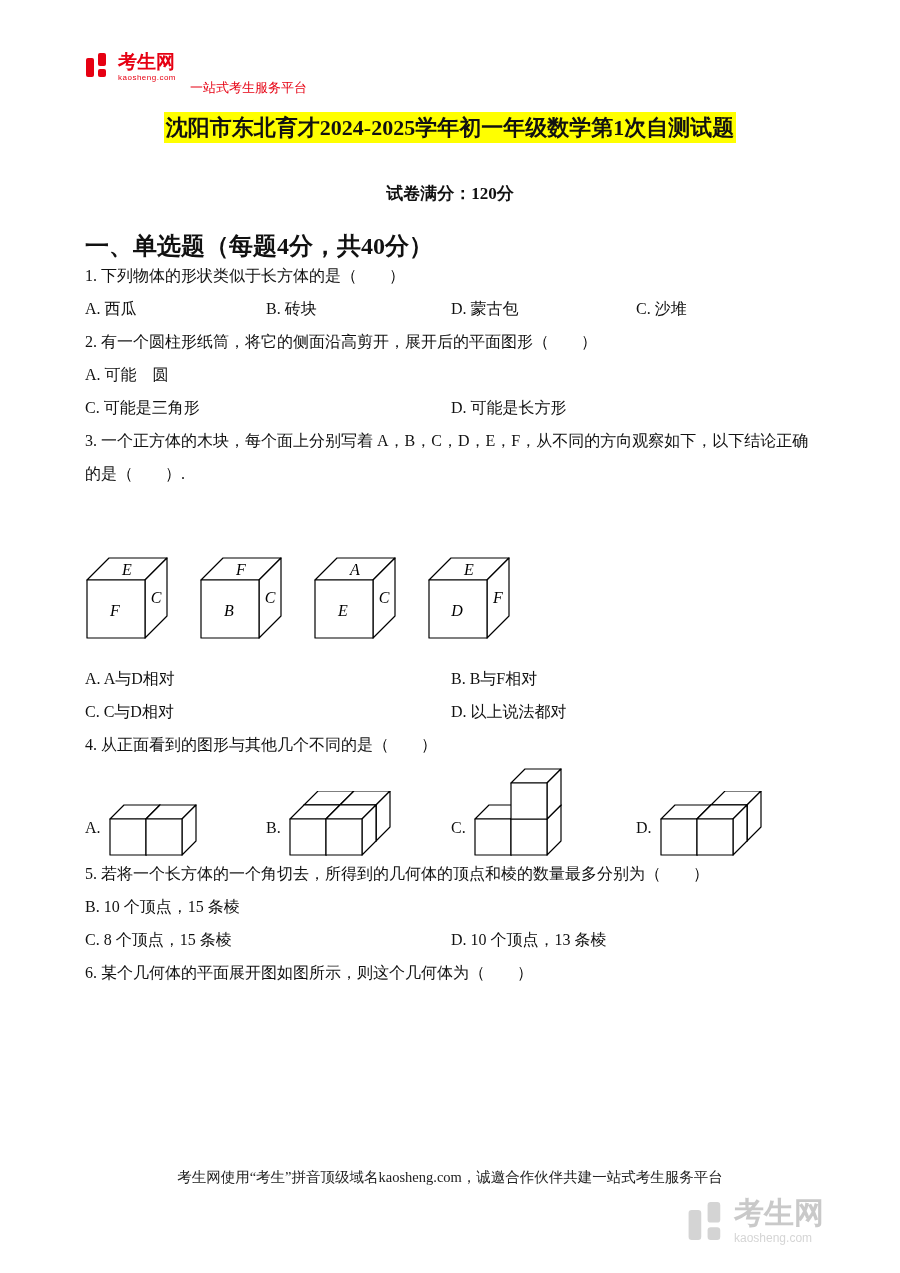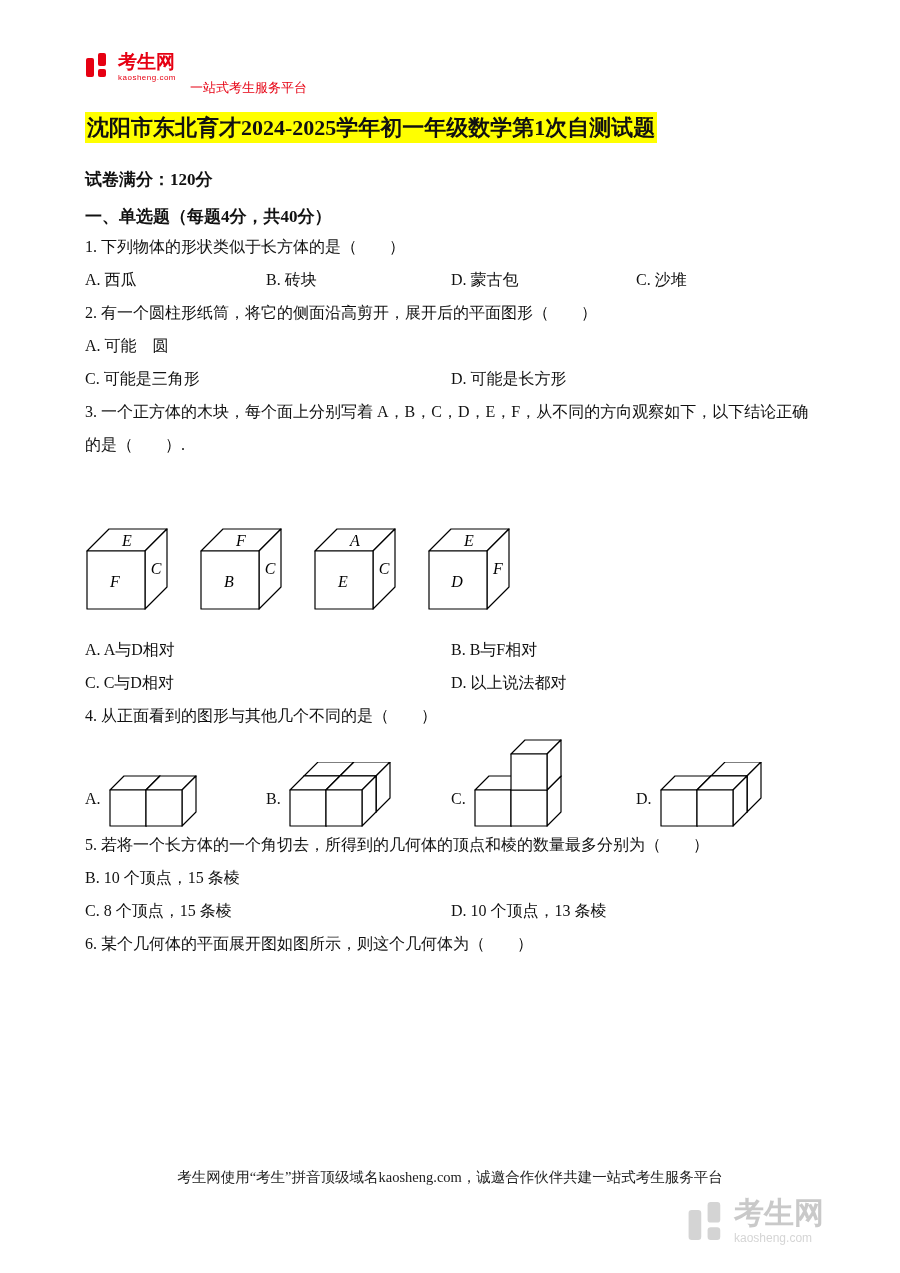--- a/index.html
+++ b/index.html
@@ -7,24 +7,24 @@
         font-family:"Liberation Serif",serif;color:#111;margin:0 auto;}
   .content{padding:0 85px;}
 
   
   .header{display:flex;align-items:flex-start;gap:9px;padding-top:52px;}
   .logo-block{display:flex;flex-direction:column;line-height:1;}
   .logo-text{color:#e60012;font-weight:bold;font-size:19px;font-family:"Liberation Sans",sans-serif;}
   .logo-domain{color:#e60012;font-size:8px;letter-spacing:.5px;margin-top:3px;font-family:"Liberation Sans",sans-serif;}
   .slogan{color:#e60012;font-size:13px;margin-top:27px;margin-left:5px;font-family:"Liberation Sans",sans-serif;}
 
-  .title{text-align:left;margin:14px 0 0;font-size:22px;font-weight:bold;line-height:34px;}
+  .title{text-align:center;margin:14px 0 0;font-size:22px;font-weight:bold;line-height:34px;}
   .hl{background:#ffff00;padding:3px 2px;}
-  .subtitle{text-align:left;font-weight:bold;font-size:17px;margin-top:22px;line-height:26px;}
-  .sec-heading{font-weight:bold;font-size:17px;margin-top:11px;line-height:26px;}
+  .subtitle{text-align:center;font-weight:bold;font-size:17px;margin-top:36px;line-height:26px;}
+  .sec-heading{font-weight:bold;font-size:24px;margin-top:26px;line-height:26px;}
 
   p.stem{margin:0;font-size:16px;line-height:33px;}
   .mt14{margin-top:14px;}
   .mt8{margin-top:8px;}
   .mt6{margin-top:6px;}
   .opts4{display:grid;grid-template-columns:181px 185px 185px 1fr;font-size:16px;line-height:33px;}
   .opts2{display:grid;grid-template-columns:366px 1fr;font-size:16px;line-height:33px;}
 
   
   .cubes{display:flex;gap:28px;margin-top:60px;align-items:flex-end;}

